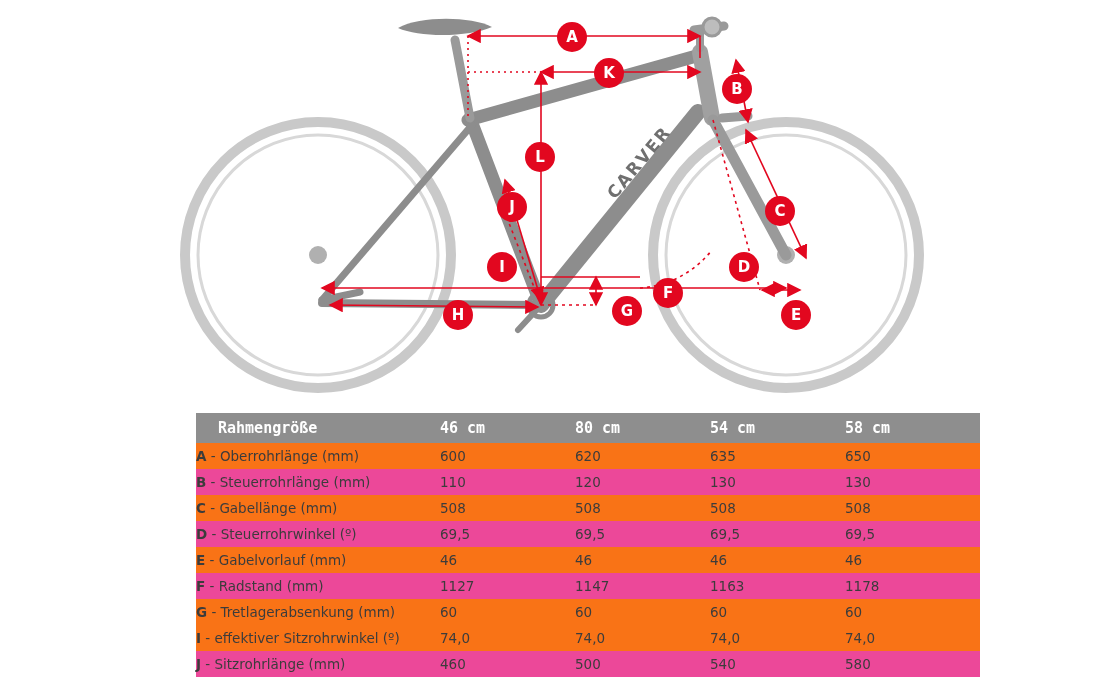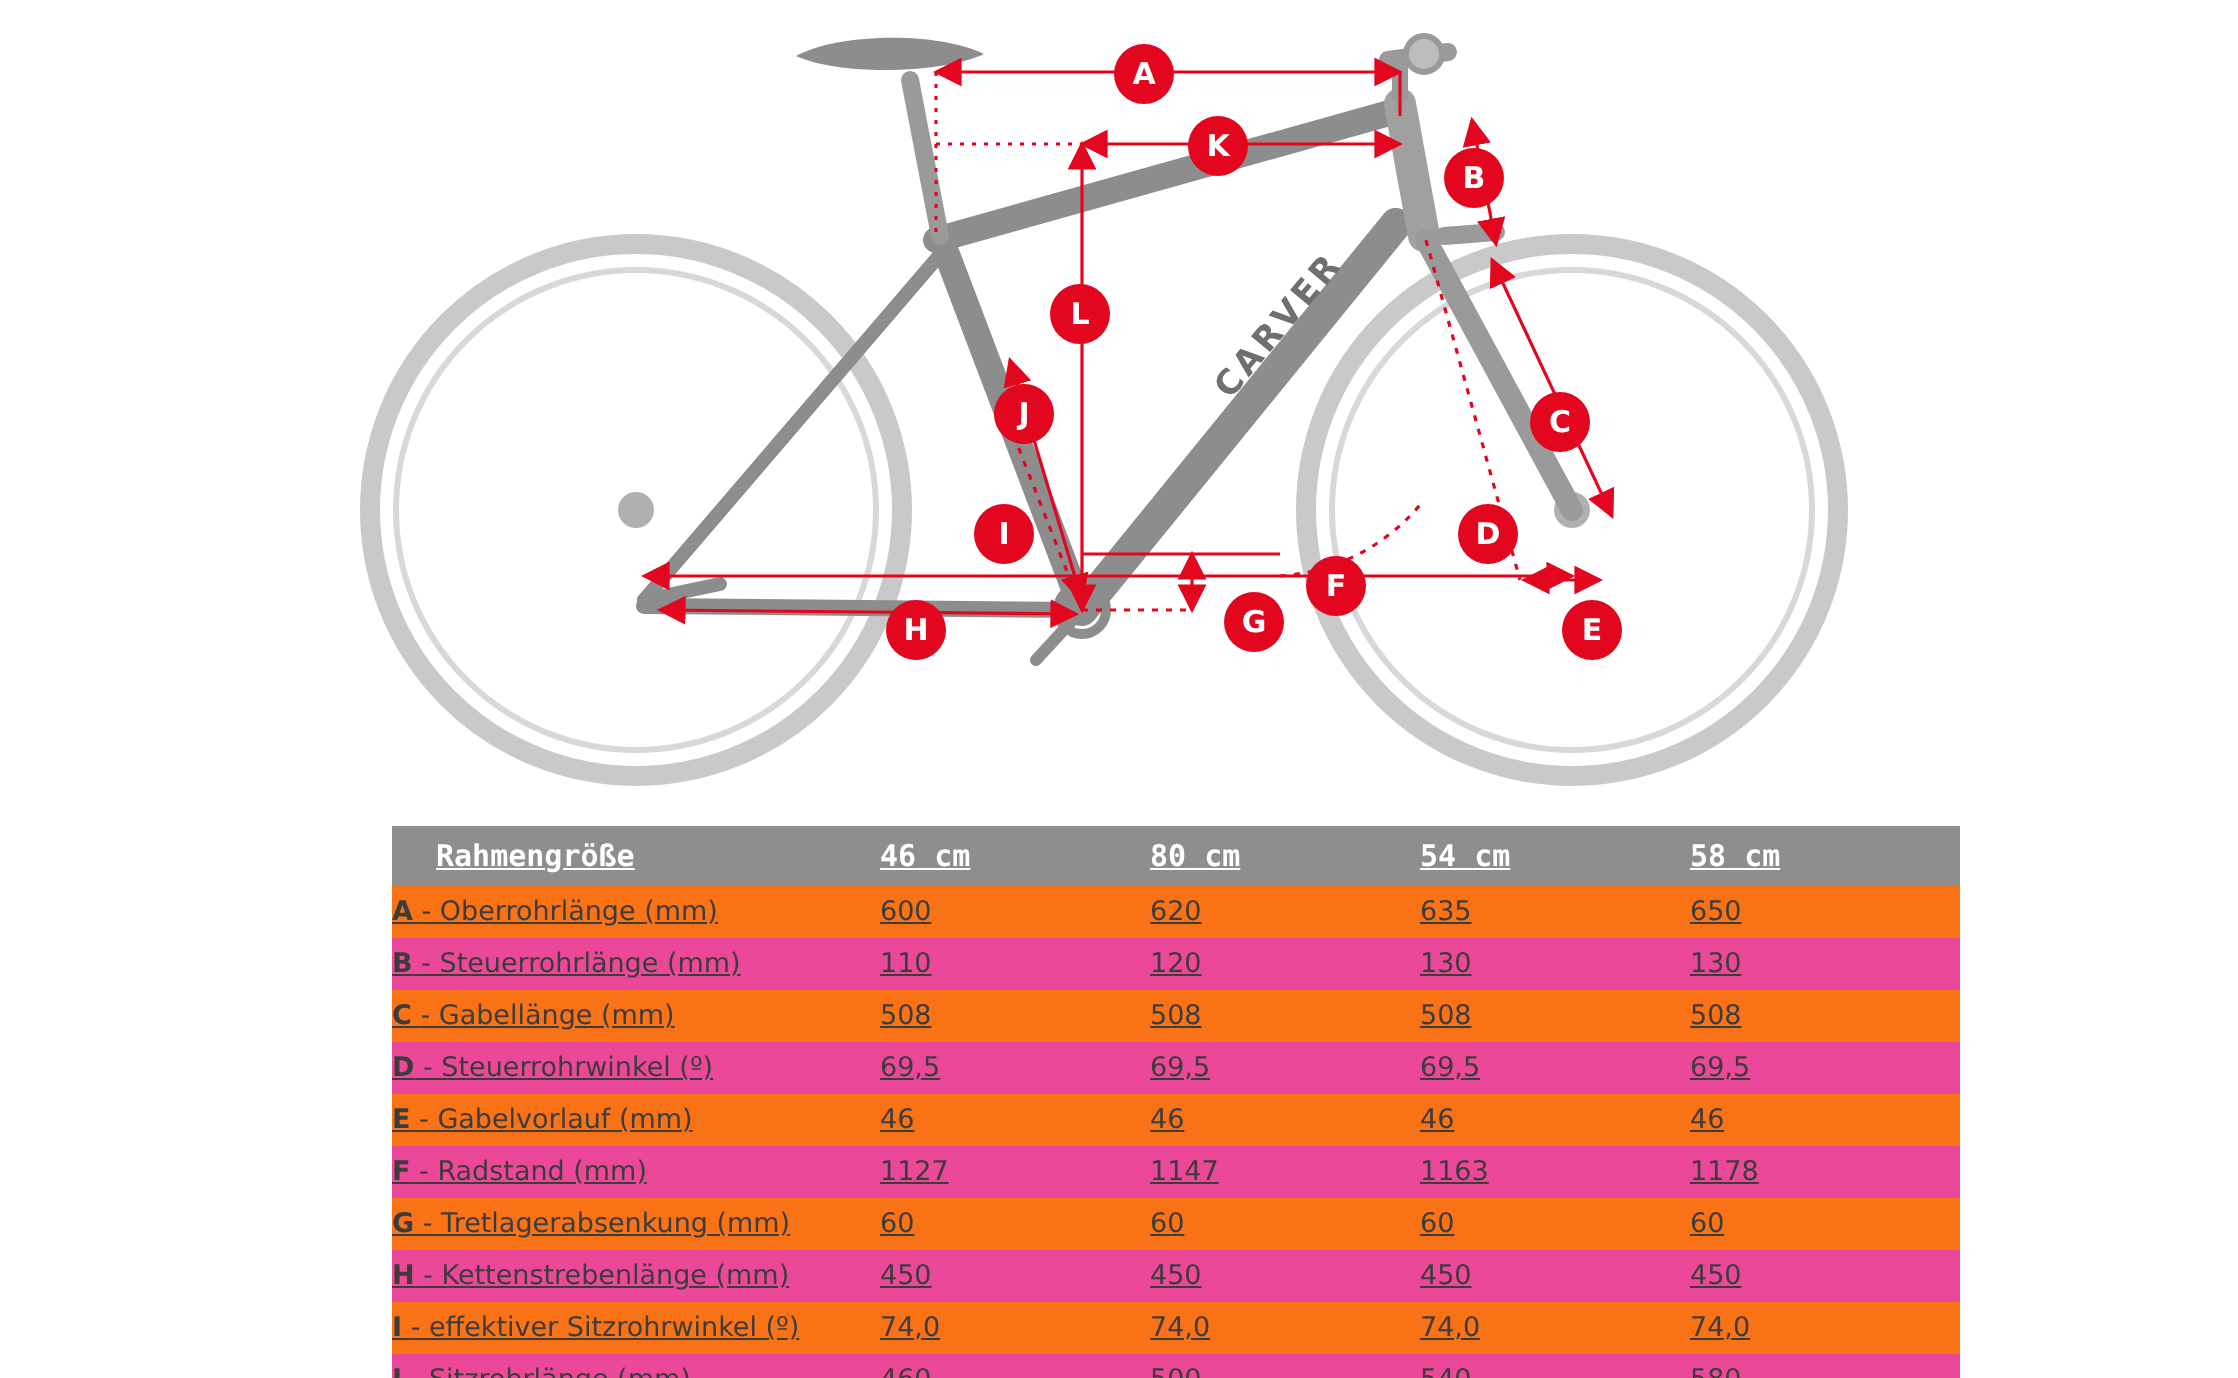--- a/index.html
+++ b/index.html
@@ -37,21 +37,20 @@
     font-family:"DejaVu Sans", sans-serif;
     font-size:13.5px;
     color:#3c3c3c;
   }
   #spec-table th,#spec-table td{
     padding:3px 0 3px 0;
     text-align:left;
     font-weight:normal;
     vertical-align:middle;
     height:20px;
-    text-decoration:underline;
   }
   #spec-table thead th{
     background:#8e8e8e;
     color:#ffffff;
     font-size:15px;
     font-family:"DejaVu Sans Mono", monospace;
     font-weight:bold;
     padding-top:5px;padding-bottom:5px;
   }
   #spec-table thead th.lbl{padding-left:22px;}
@@ -220,27 +219,20 @@
           <td class="val">1163</td>
           <td class="val">1178</td>
         </tr>
         <tr class="odd">
           <td class="lblcell"><span class="letter">G</span> <span>- Tretlagerabsenkung (mm)</span></td>
           <td class="val">60</td>
           <td class="val">60</td>
           <td class="val">60</td>
           <td class="val">60</td>
         </tr>
-        <tr class="even">
-          <td class="lblcell"><span class="letter">H</span> <span>- Kettenstrebenlänge (mm)</span></td>
-          <td class="val">450</td>
-          <td class="val">450</td>
-          <td class="val">450</td>
-          <td class="val">450</td>
-        </tr>
         <tr class="odd">
           <td class="lblcell"><span class="letter">I</span> <span>- effektiver Sitzrohrwinkel (º)</span></td>
           <td class="val">74,0</td>
           <td class="val">74,0</td>
           <td class="val">74,0</td>
           <td class="val">74,0</td>
         </tr>
         <tr class="even">
           <td class="lblcell"><span class="letter">J</span> <span>- Sitzrohrlänge (mm)</span></td>
           <td class="val">460</td>

